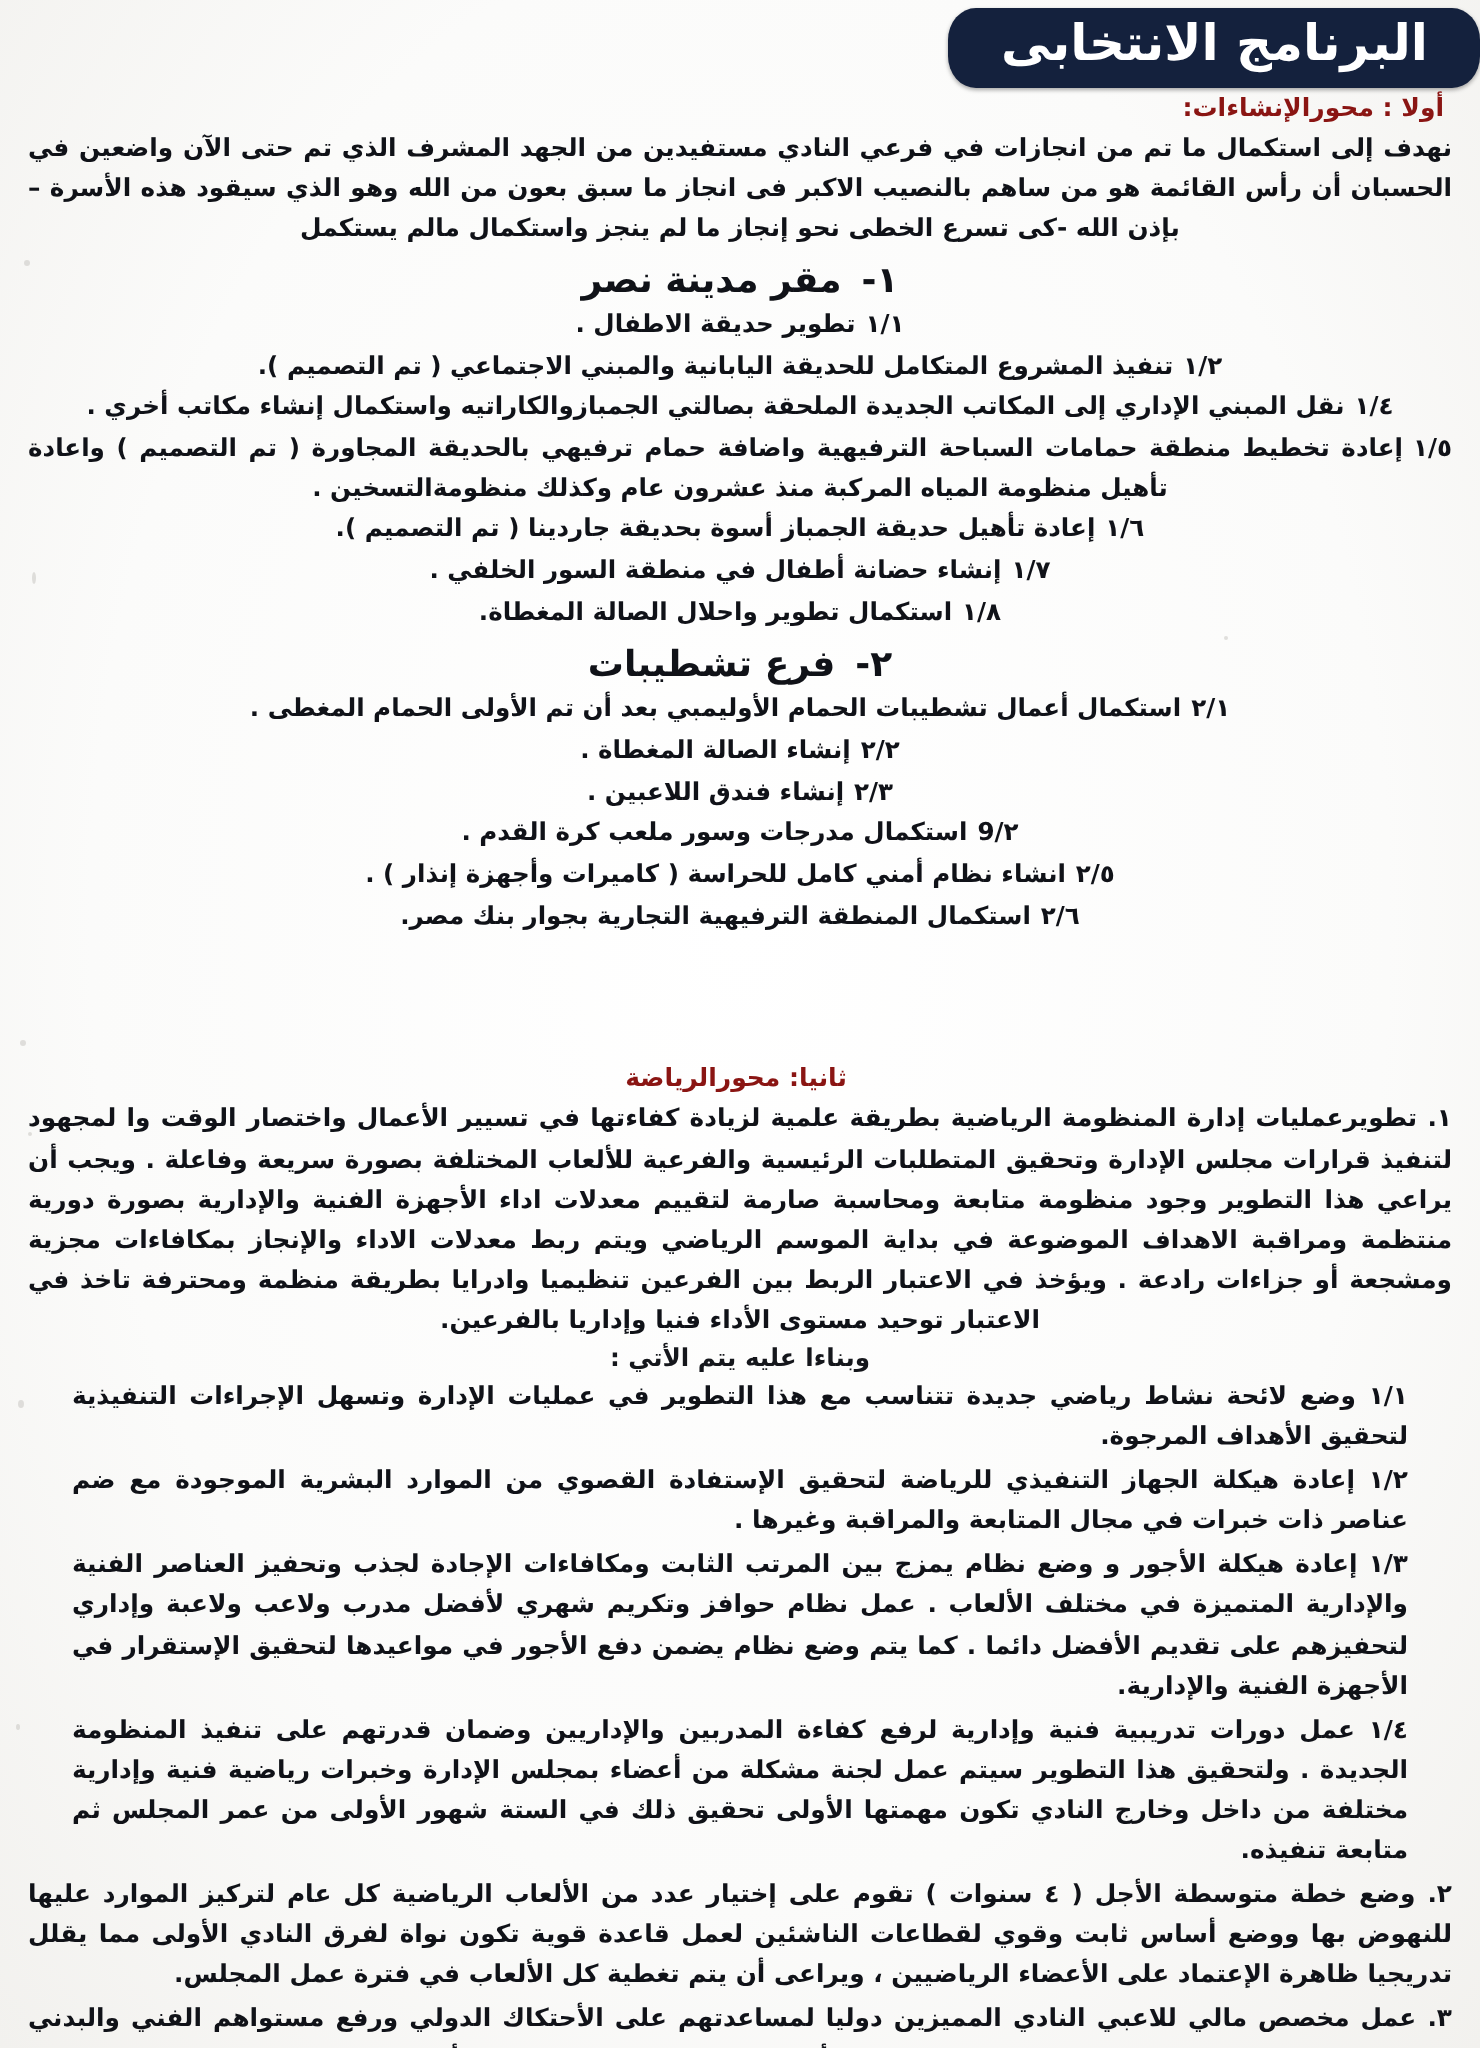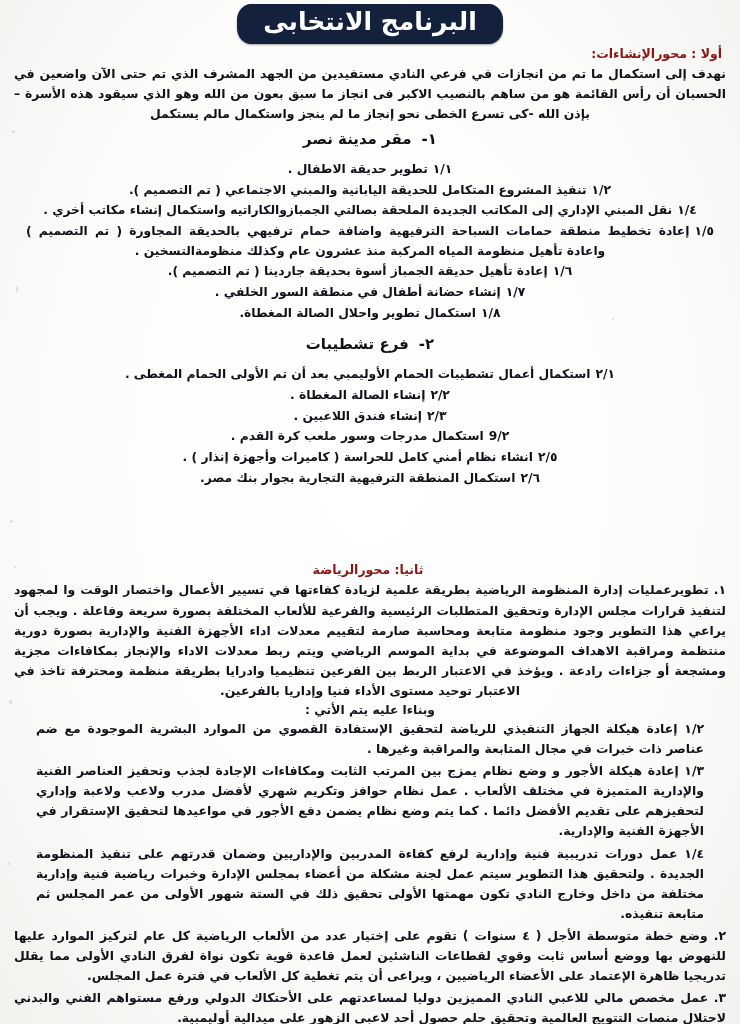--- a/index.html
+++ b/index.html
@@ -29,21 +29,21 @@
     position: absolute;
     background: #c9c7c2;
     border-radius: 50%;
     opacity: .55;
     pointer-events: none;
   }
 
   
   .banner-wrap {
     display: flex;
-    justify-content: center;
+    justify-content: flex-start;
     padding-top: 4px;
   }
   .banner {
     background: #14213d;
     color: #ffffff;
     border-radius: 14px / 16px;
     padding: 4px 26px 7px;
     font-size: 25px;
     font-weight: bold;
     letter-spacing: 0px;
@@ -73,31 +73,31 @@
     font-weight: bold;
     line-height: 1.62;
     text-align: justify;
     text-align-last: center;
     margin: 0 0 2px 0;
     color: #101218;
   }
   .para.last-right { text-align-last: right; }
 
   .grp-title {
-    font-size: 15px;
+    font-size: 18px;
     font-weight: bold;
     text-align: center;
     margin: 6px 0 2px 0;
     color: #101218;
   }
   .grp-title .num { margin-left: 10px; }
 
   ul.items, ol.items {
     list-style: none;
-    margin: 12px;
+    margin: 0;
     padding: 0;
   }
   .item {
     font-size: 12.3px;
     font-weight: bold;
     line-height: 1.6;
     text-align: center;
     margin: 0 0 1px 0;
     color: #101218;
   }
@@ -197,20 +197,23 @@
     <div class="spacer-lg"></div>
 
     <div class="sec-head center-ish">ثانيا: محورالرياضة</div>
 
     <p class="para"><span class="num">١.</span> <span>تطويرعمليات إدارة المنظومة الرياضية بطريقة علمية لزيادة كفاءتها في تسيير الأعمال واختصار الوقت وا لمجهود لتنفيذ قرارات مجلس الإدارة وتحقيق المتطلبات الرئيسية والفرعية للألعاب المختلفة  بصورة سريعة وفاعلة . ويجب أن يراعي هذا التطوير وجود منظومة متابعة ومحاسبة صارمة لتقييم معدلات اداء الأجهزة الفنية والإدارية بصورة دورية منتظمة ومراقبة الاهداف الموضوعة في بداية الموسم الرياضي ويتم ربط معدلات الاداء والإنجاز بمكافاءات مجزية ومشجعة أو جزاءات رادعة . ويؤخذ في الاعتبار الربط بين الفرعين تنظيميا وادرايا بطريقة منظمة ومحترفة تاخذ في الاعتبار توحيد مستوى الأداء فنيا وإداريا  بالفرعين.</span></p>
 
     <div class="sub-note">وبناءا عليه يتم الأتي :</div>
 
     <div class="indent-block">
       <p class="para last-right">
+        <span class="num">١/١</span> <span>وضع لائحة نشاط رياضي جديدة تتناسب مع هذا التطوير في عمليات الإدارة وتسهل الإجراءات التنفيذية لتحقيق الأهداف المرجوة.</span>
+      </p>
+      <p class="para last-right">
         <span class="num">١/٢</span> <span>إعادة هيكلة الجهاز التنفيذي للرياضة لتحقيق الإستفادة القصوي من الموارد البشرية الموجودة مع ضم عناصر ذات خبرات في مجال المتابعة والمراقبة وغيرها .</span>
       </p>
       <p class="para last-right">
         <span class="num">١/٣</span> <span>إعادة هيكلة الأجور و وضع نظام يمزج بين المرتب الثابت ومكافاءات الإجادة لجذب وتحفيز العناصر الفنية والإدارية المتميزة في مختلف الألعاب . عمل نظام حوافز وتكريم شهري  لأفضل مدرب ولاعب ولاعبة وإداري لتحفيزهم على تقديم الأفضل دائما . كما يتم وضع نظام يضمن دفع الأجور في مواعيدها لتحقيق  الإستقرار في الأجهزة الفنية والإدارية.</span>
       </p>
       <p class="para last-right">
         <span class="num">١/٤</span> <span>عمل دورات تدريبية فنية وإدارية لرفع كفاءة المدربين والإداريين وضمان قدرتهم على تنفيذ المنظومة الجديدة . ولتحقيق هذا التطوير سيتم عمل لجنة مشكلة من أعضاء بمجلس الإدارة وخبرات رياضية فنية وإدارية مختلفة من داخل وخارج النادي تكون مهمتها الأولى تحقيق ذلك في الستة شهور الأولى من عمر المجلس ثم متابعة تنفيذه.</span>
       </p>
     </div>
 

